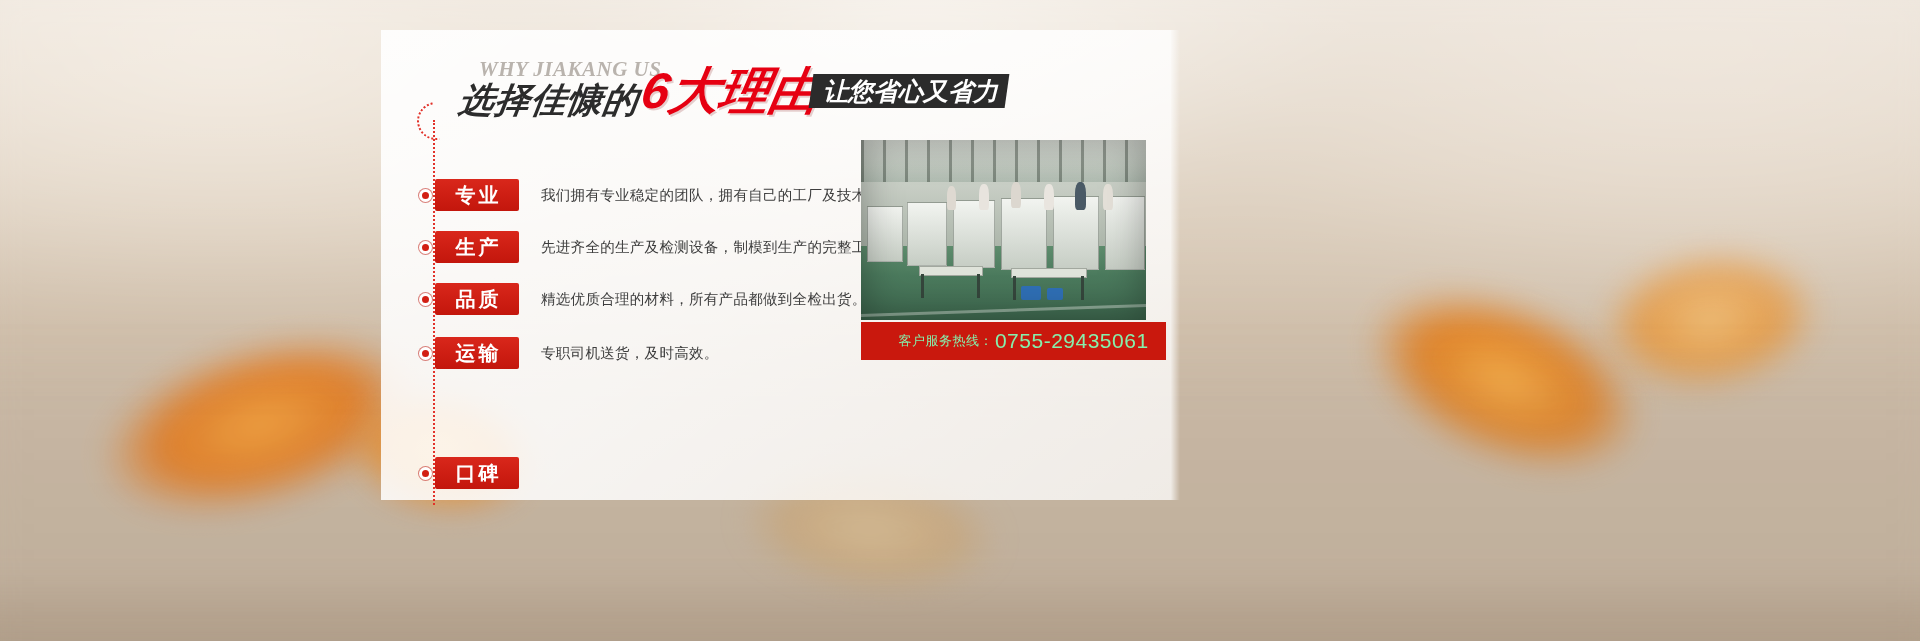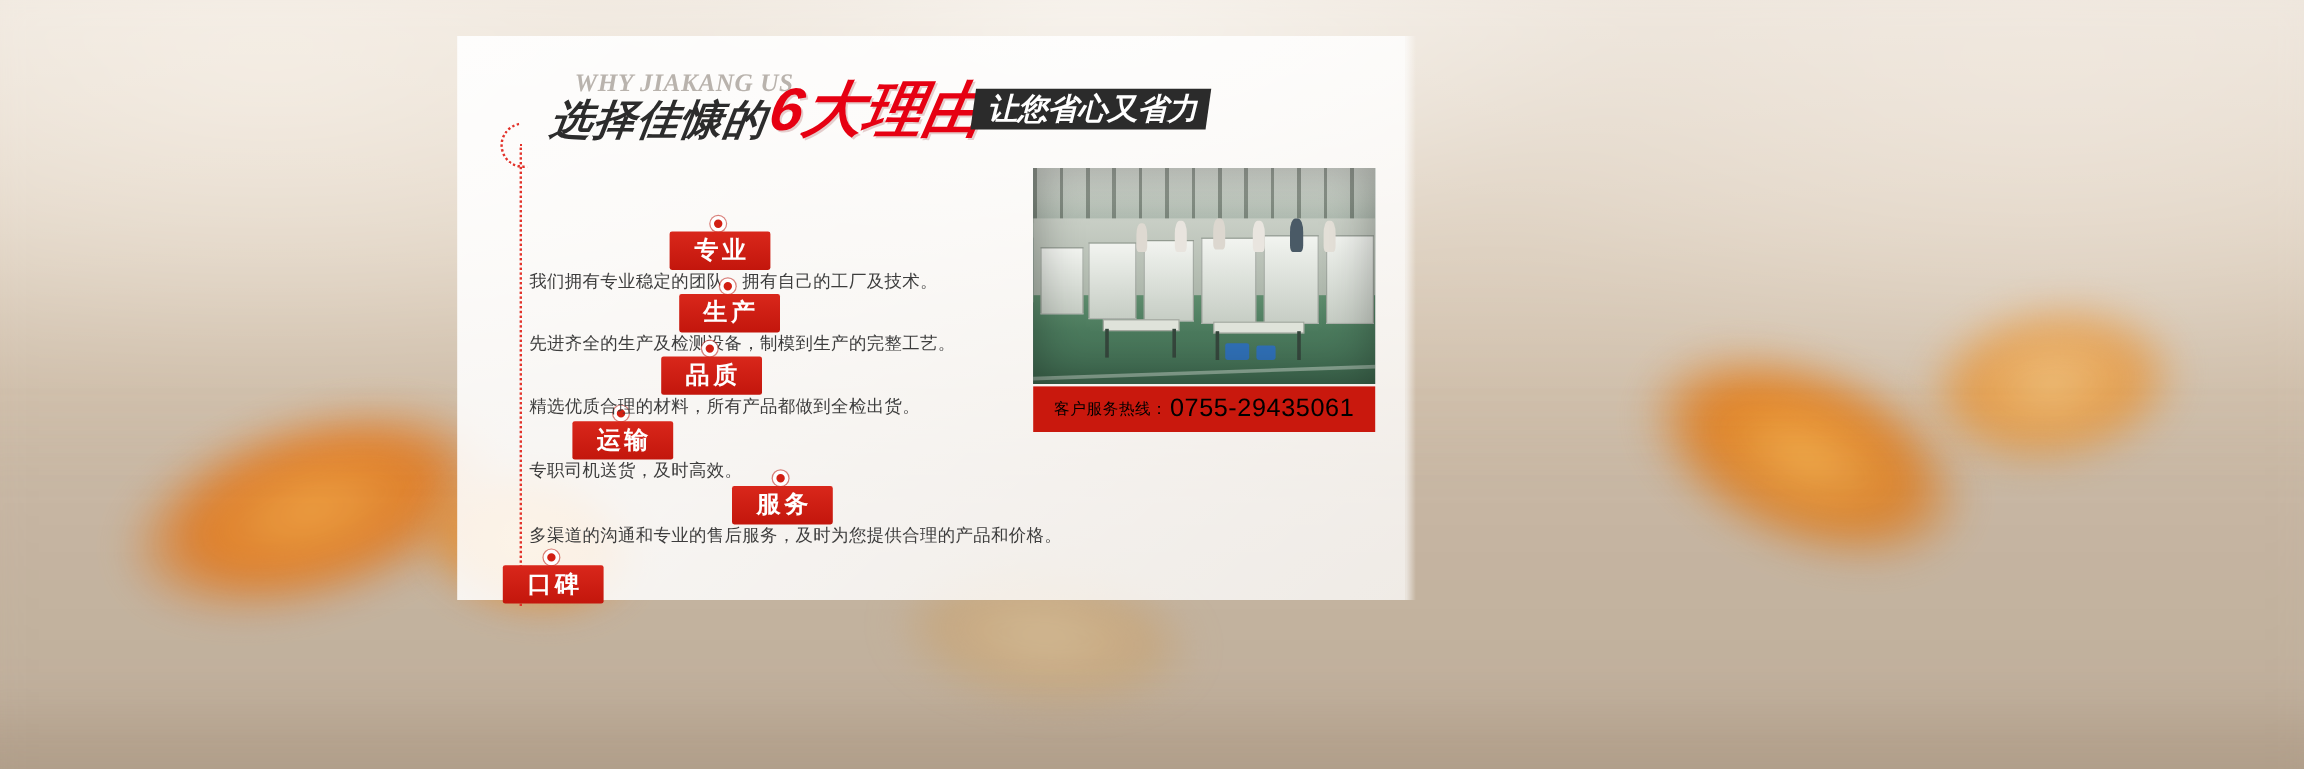--- a/index.html
+++ b/index.html
@@ -83,21 +83,21 @@
     border-left:2px dotted #e2322a;
   }
   .rail-curve{
     position:absolute;left:36px;top:72px;width:34px;height:34px;
     border:2px dotted #e2322a;border-radius:50%;
     border-right-color:transparent;border-top-color:transparent;
     transform:rotate(35deg);
   }
 
   
-  .row{position:absolute;left:38px;height:30px;display:flex;align-items:center;flex-direction:column;}
+  .row{position:absolute;left:38px;height:30px;display:flex;align-items:center;}
   .dot{
     width:13px;height:13px;border-radius:50%;
     background:#d21f13;border:3px solid #ffffff;
     box-sizing:border-box;flex:0 0 auto;margin-right:3px;
     box-shadow:0 0 0 1px rgba(190,30,20,.55);
   }
   .badge{
     width:84px;height:32px;line-height:32px;text-align:center;
     background:linear-gradient(180deg,#d9271b 0%,#c3160c 100%);
     color:#fff;font-size:20px;font-weight:700;letter-spacing:3px;
@@ -125,21 +125,21 @@
   .photo .mid{position:absolute;left:0;right:0;top:42px;height:70px;
     background:linear-gradient(180deg,#c9cfc6 0%,#aab4a8 100%);}
   .photo .mach{position:absolute;background:linear-gradient(180deg,#f2f4f0,#c6cdc4);
     border:1px solid rgba(70,80,70,.4);}
   .photo .ppl{position:absolute;border-radius:40% 40% 20% 20%;}
   .photo .bin{position:absolute;background:#2f6fb5;border-radius:2px;}
   .photo .vig{position:absolute;inset:0;box-shadow:inset 0 0 40px rgba(0,0,0,.35);}
 
   .phone{
     position:absolute;left:480px;top:292px;width:285px;height:38px;
-    background:#c9180d;color:#000000;display:flex;align-items:center;justify-content:center;
+    background:#c9180d;color:#86efac;display:flex;align-items:center;justify-content:center;padding-left:20px;
   }
   .phone .lbl{font-size:13px;letter-spacing:.5px;}
   .phone .num{font-size:21px;font-weight:400;letter-spacing:.5px;margin-left:2px;}
 </style>
 </head>
 <body>
 
 <div id="bg">
   <div class="layer base"></div>
   <div class="leaf leaf1"></div>
@@ -183,25 +183,20 @@
     <span class="badge">运输</span>
     <span class="desc">专职司机送货，及时高效。</span>
   </div>
 
   <div class="row" style="top:254px">
     <span class="dot"></span>
     <span class="badge">品质</span>
     <span class="desc">精选优质合理的材料，所有产品都做到全检出货。</span>
   </div>
 
-  <div class="row" style="top:362px">
-    <span class="dot"></span>
-    <span class="badge">服务</span>
-    <span class="desc">多渠道的沟通和专业的售后服务，及时为您提供合理的产品和价格。</span>
-  </div>
 
   <div class="row" style="top:428px">
     <span class="dot"></span>
     <span class="badge">口碑</span>
   </div>
 
   <div class="photo">
     <div class="sky"></div>
     <div class="ceil"></div>
     <div class="mid"></div>

